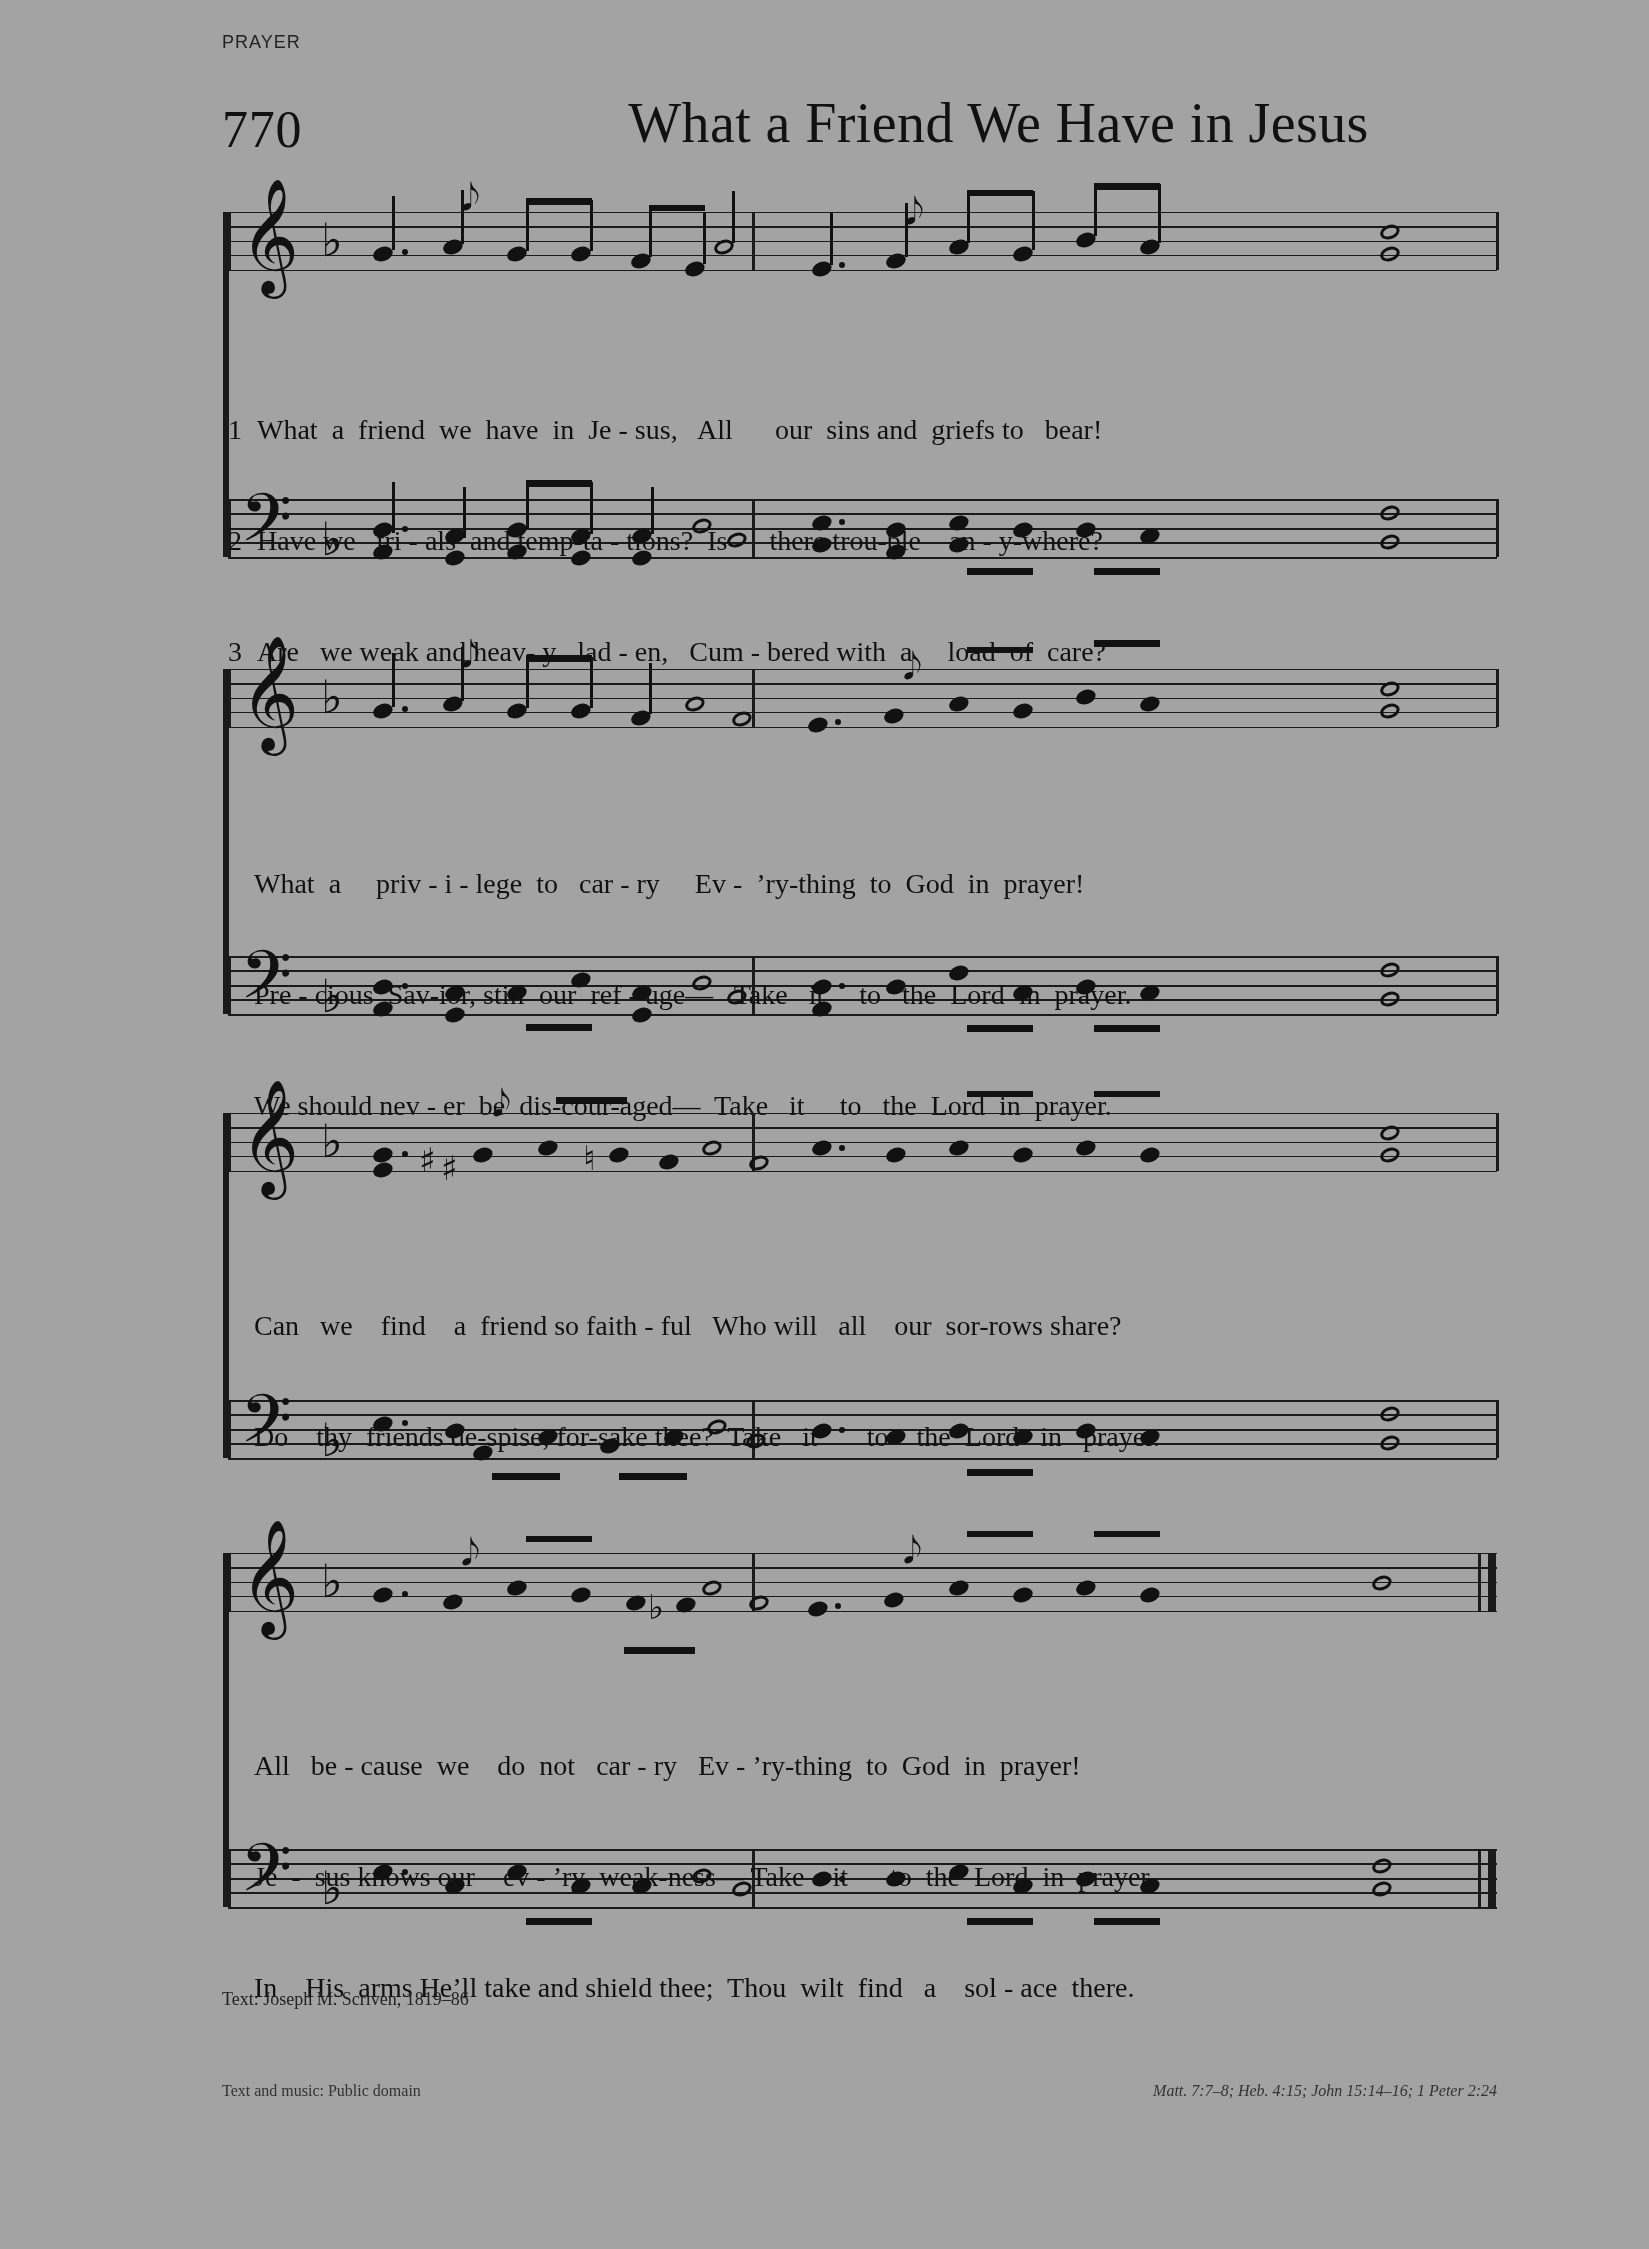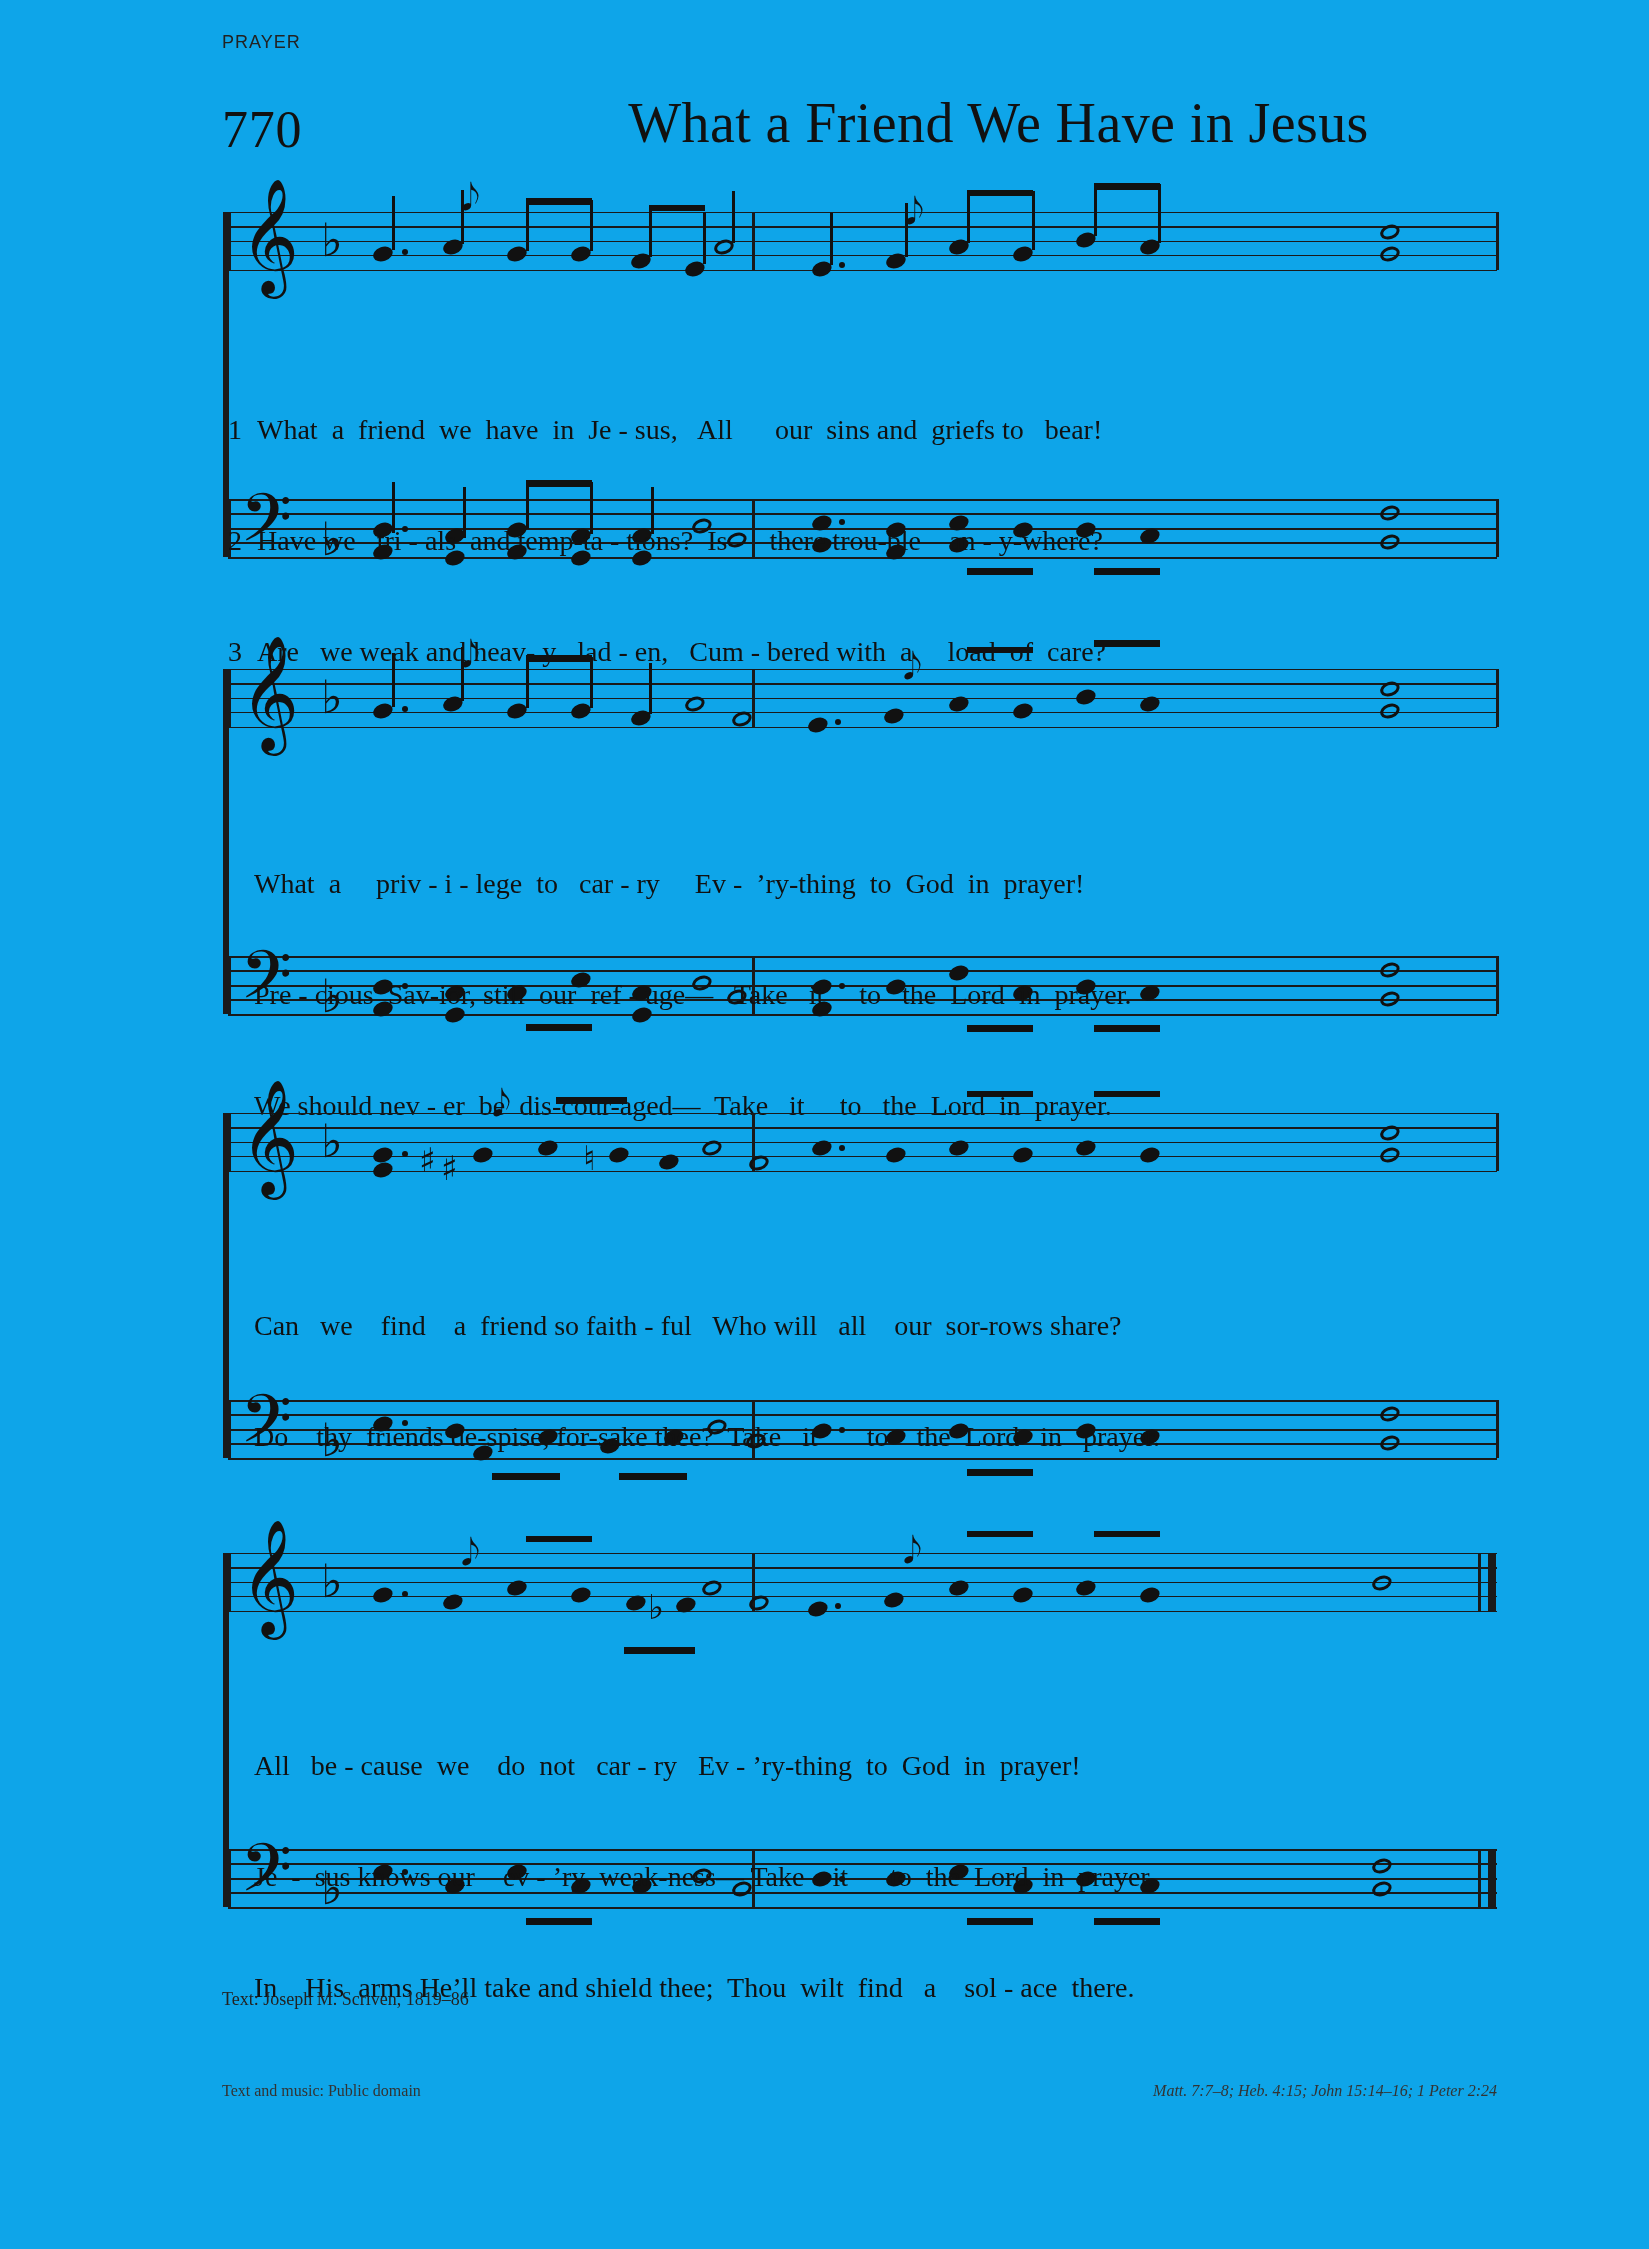--- a/index.html
+++ b/index.html
@@ -14,21 +14,21 @@
     font-family: "Liberation Serif", serif;
     color: #111111;
     overflow: hidden;
   }
 
   .page {
     position: absolute;
     left: 0; top: 0;
     width: 1649px;
     height: 2250px;
-    background: #0ea5e9;
+    background: #a3a3a3;
   }
 
   
   .section-tag {
     position: absolute;
     left: 222px;
     top: 32px;
     font-family: "Liberation Sans", sans-serif;
     font-size: 18px;
     letter-spacing: 1px;

